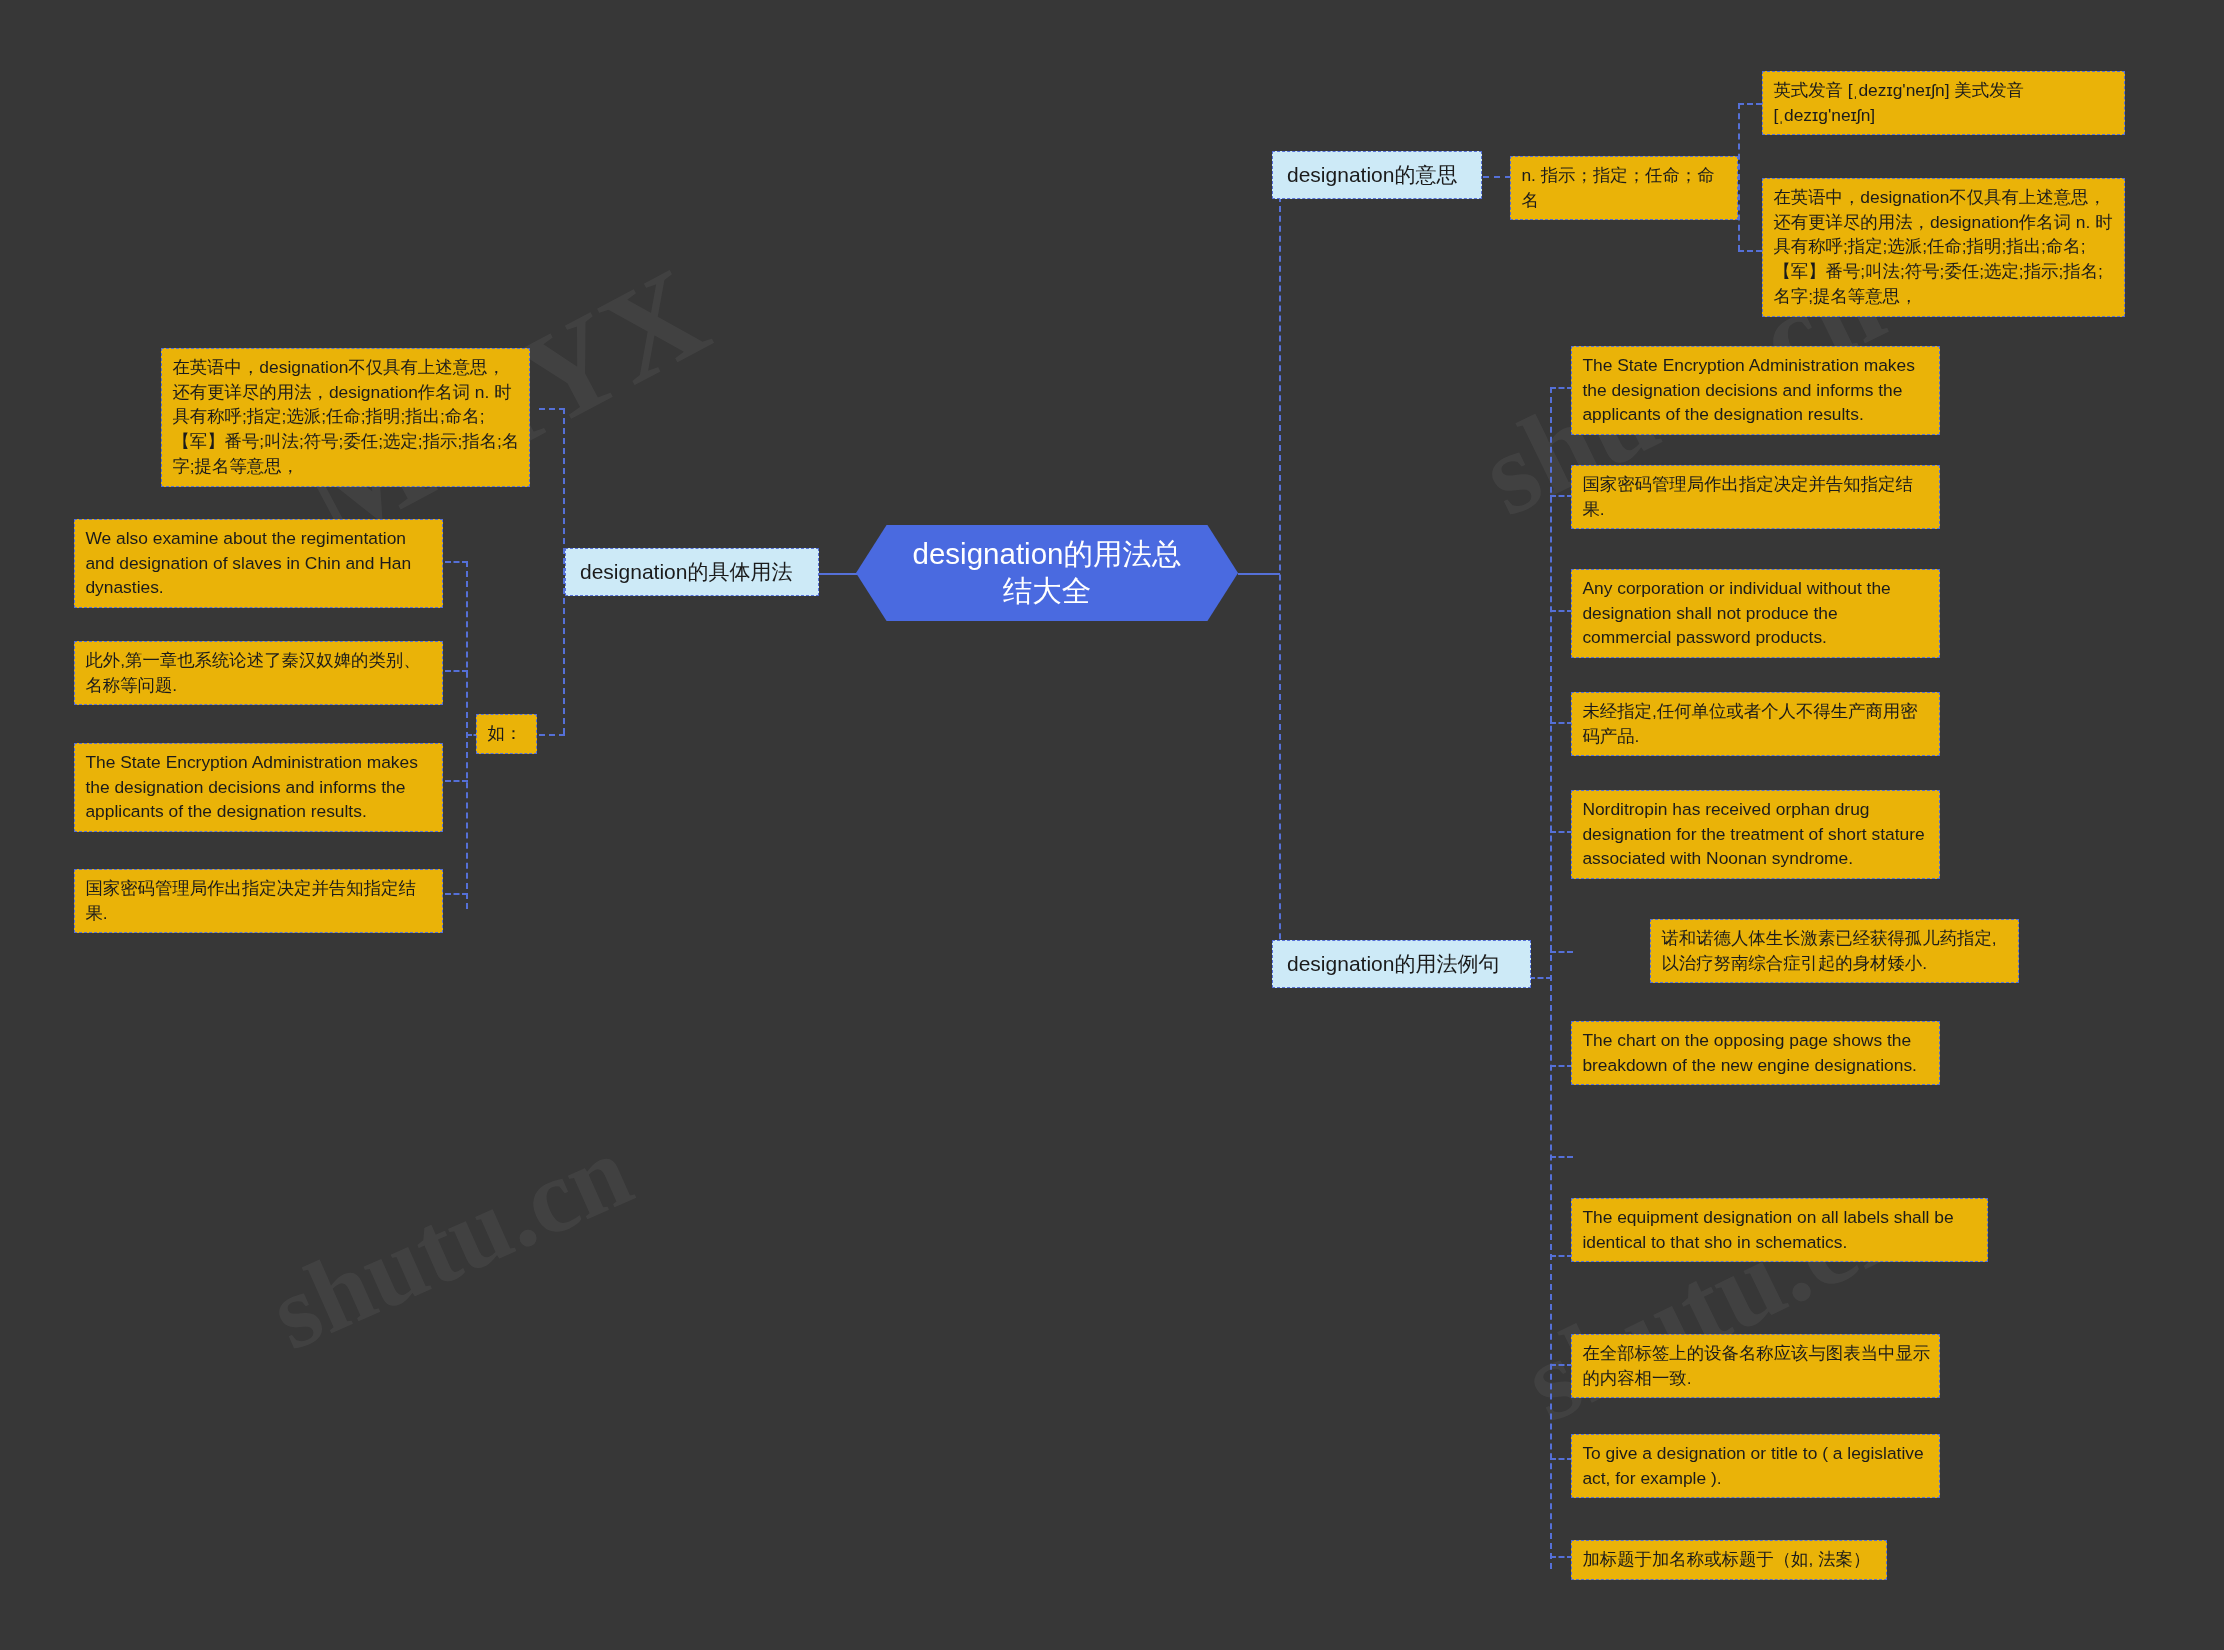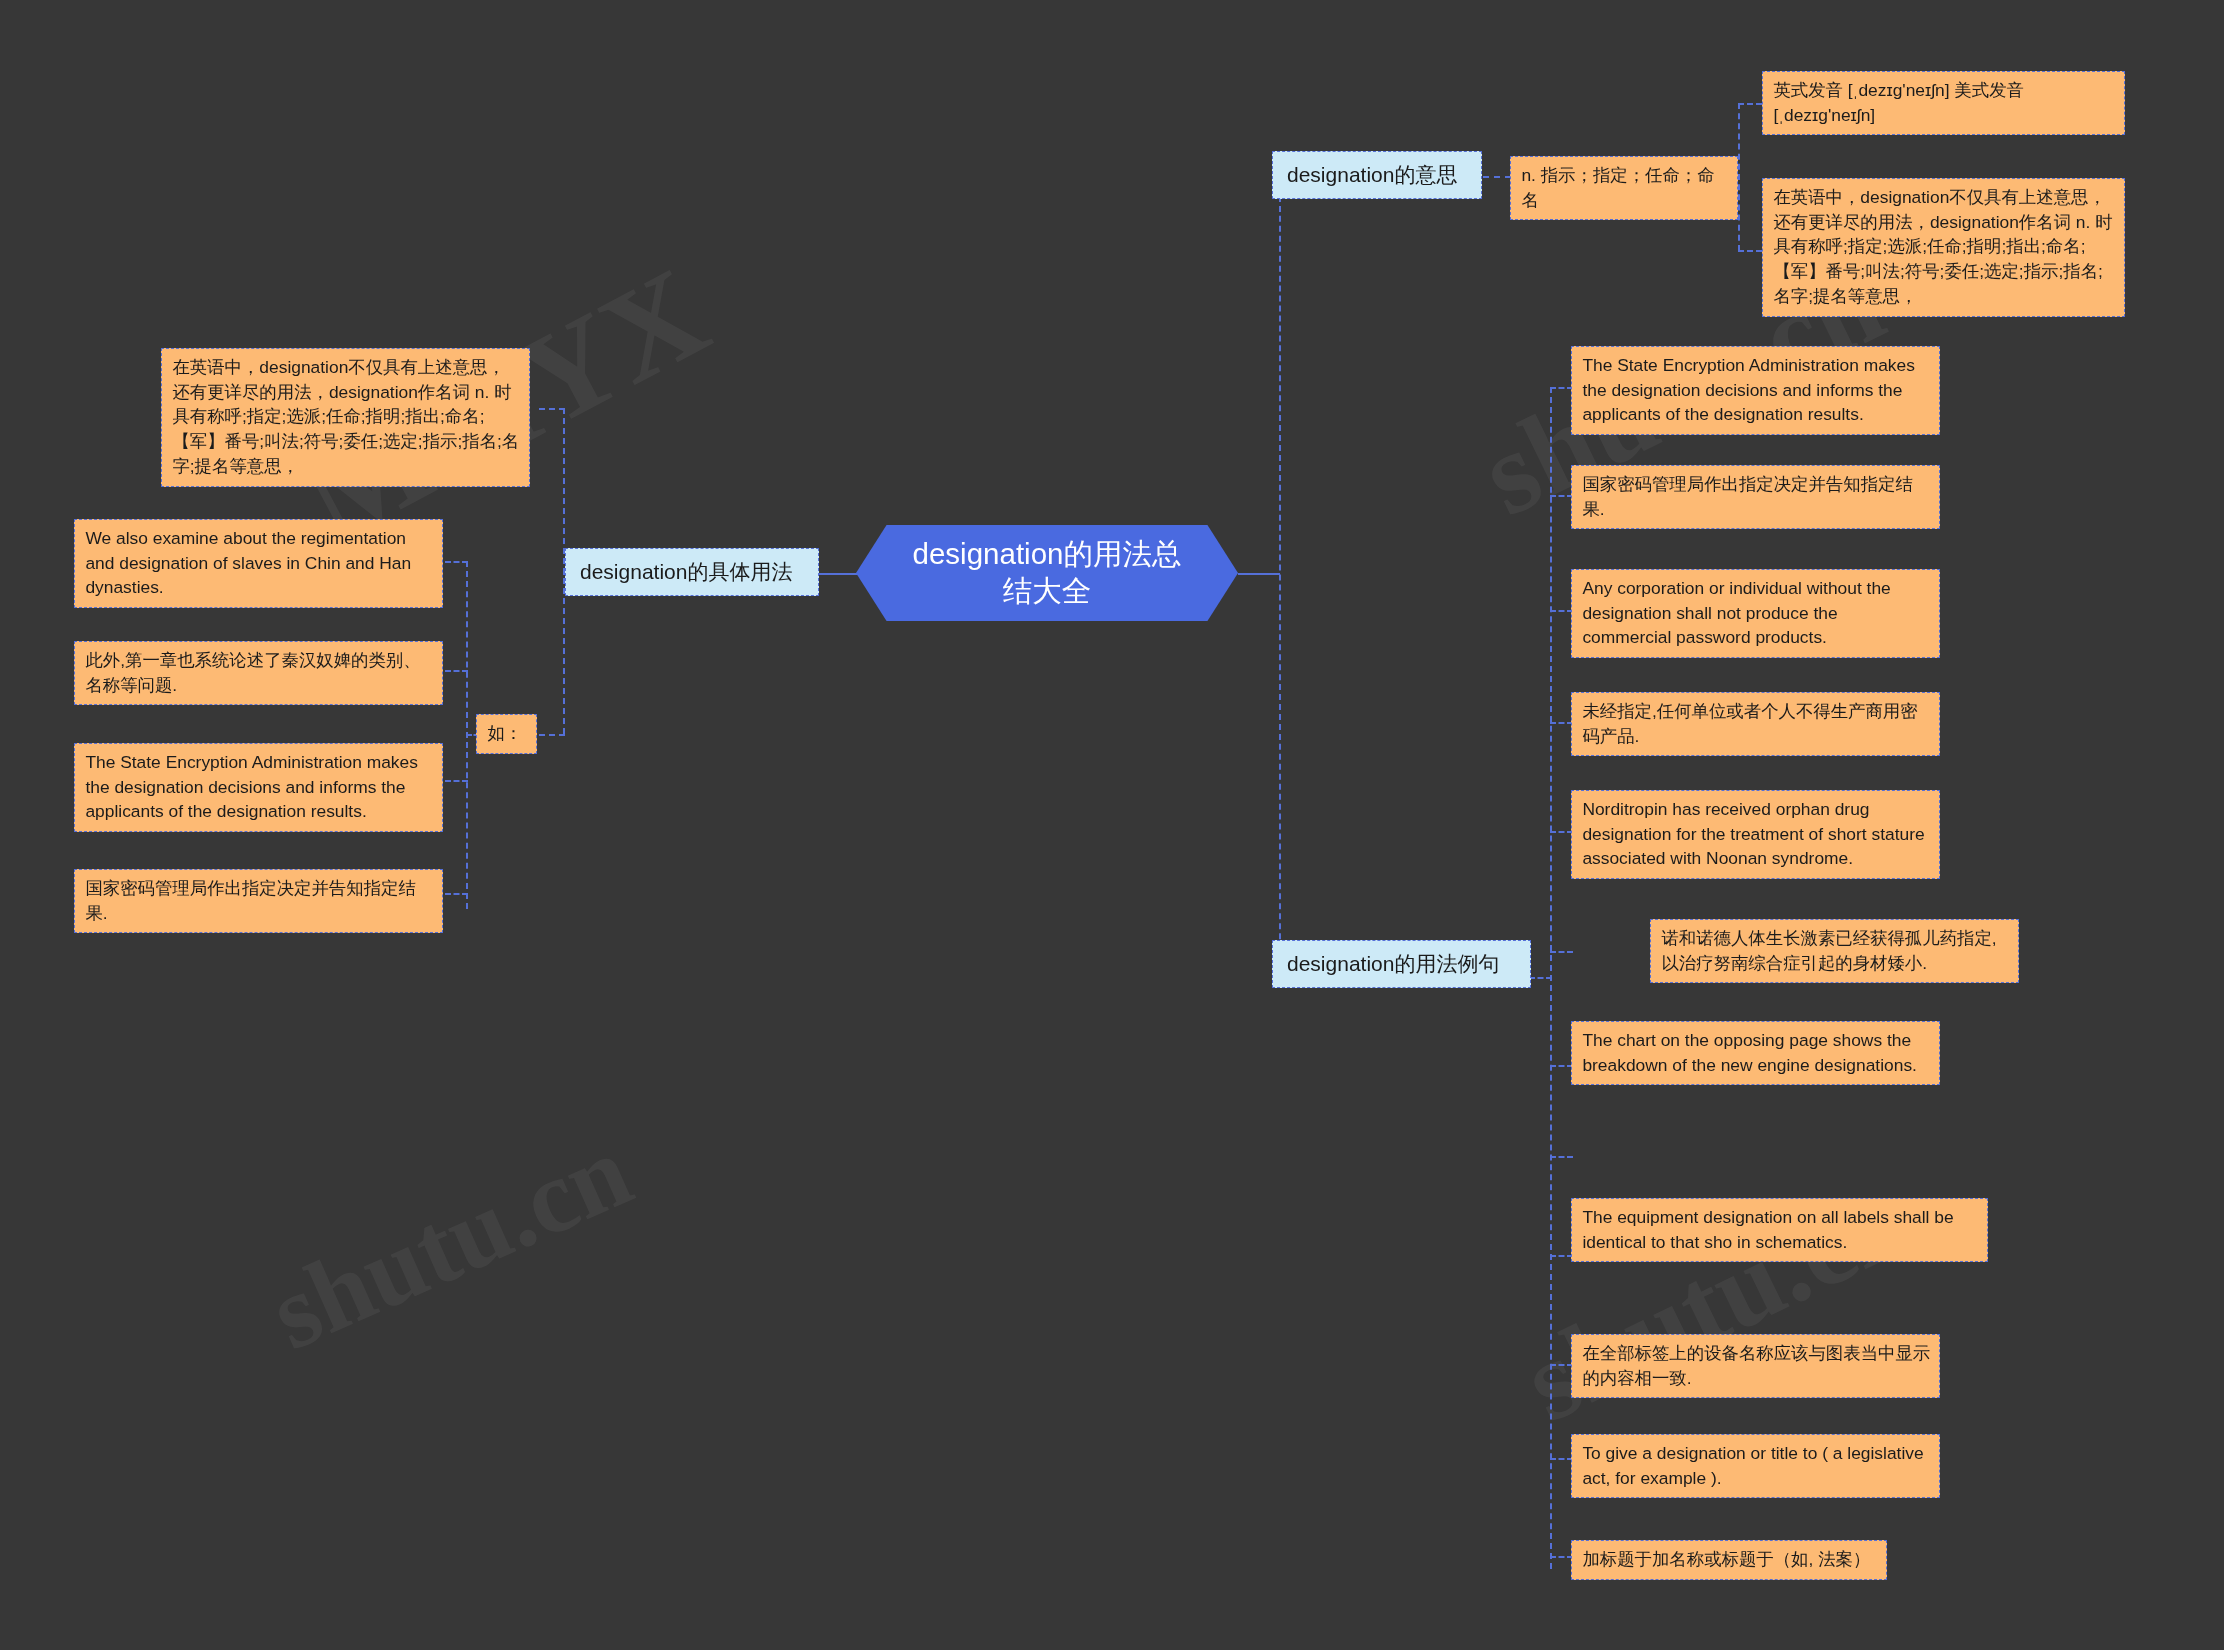--- a/index.html
+++ b/index.html
@@ -45,21 +45,21 @@
   
   .node {
     position: absolute;
     box-sizing: border-box;
     color: #1b1b1b;
     line-height: 1.42;
   }
 
   
   .leaf {
-    background: #fdba74;
+    background: #eab308;
     border: 1.7px dashed #5570d8;
     padding: 6px 8.7px 7px 10.4px;
     font-size: 17.4px;
   }
   
   .branch {
     background: #cdeaf7;
     border: 1.7px dashed #5570d8;
     padding: 7.8px 12px 8.7px 14px;
     font-size: 21px;

